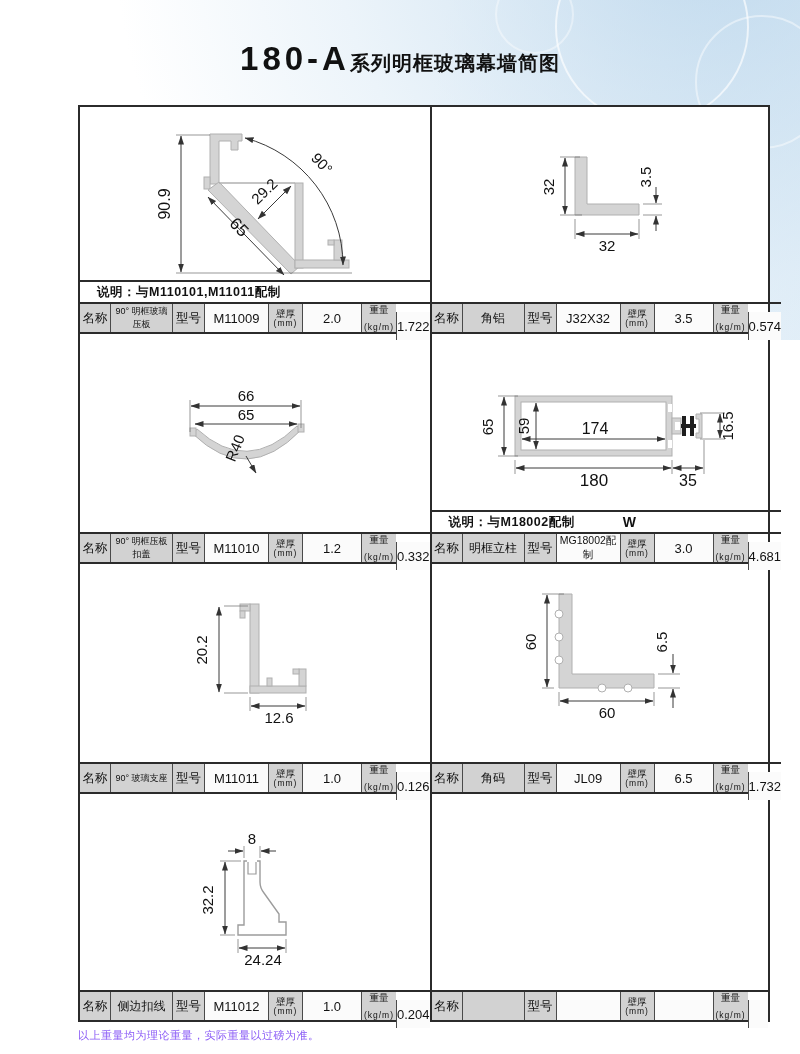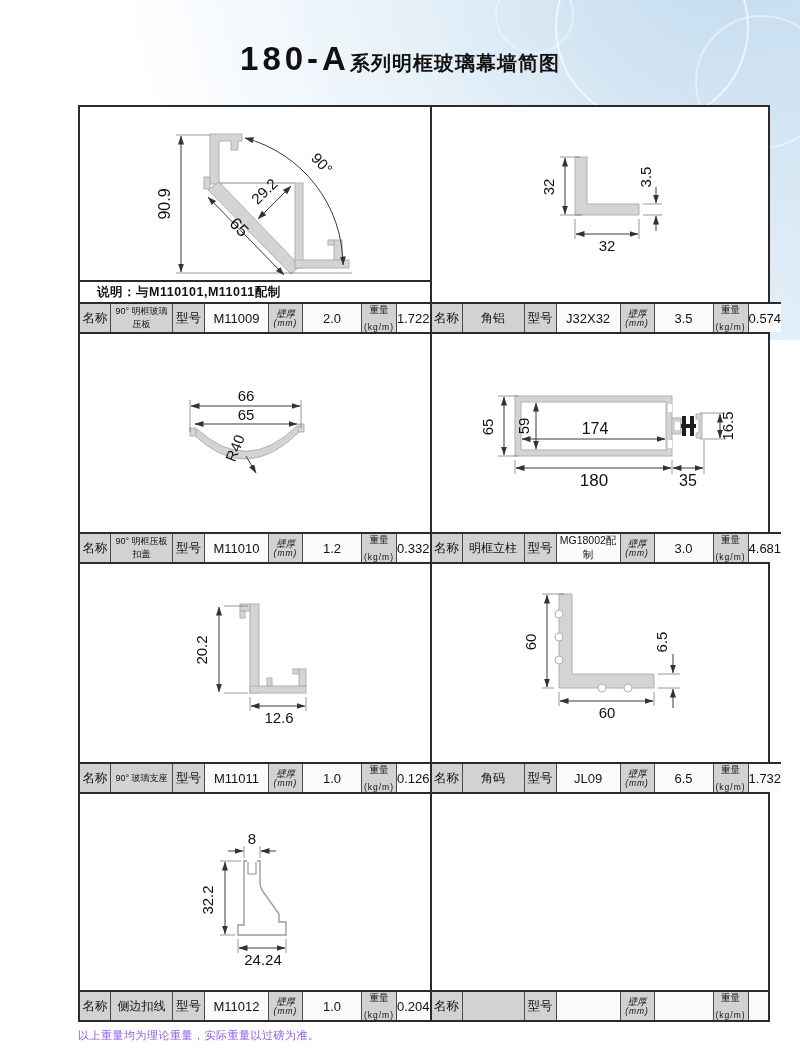--- a/index.html
+++ b/index.html
@@ -49,21 +49,21 @@
   .sc:first-child{border-left:none;}
   .sc.val{background:#fbfbfb;font-size:13px;}
   .sc.lab{font-size:12.5px;}
   .sc.lab2{flex-direction:column;line-height:1.05;}
   .sc.lab2 .l1{font-size:9.5px;}
   .sc.lab2 .l2{font-size:8.5px;letter-spacing:1px;}
   .sc.vname{font-size:12px;}
   .sc.vname.name-sm{font-size:9px;}
   .sc.val.sm{font-size:10.5px;}
   .w-mc{width:30px;} .w-name{width:62px;} .w-mod{width:32px;} .w-modv{width:64px;}
-  .w-th{width:34px;font-style:italic;} .w-thv{width:59px;} .w-wt{width:35px;gap:8px;} .w-wtv{flex:1;}
+  .w-th{width:34px;} .w-thv{width:59px;} .w-wt{width:35px;gap:8px;} .w-wtv{flex:1;margin-top:8px;}
 
   .footer{position:absolute;top:1028px;left:78px;font-size:11px;color:#8b5cf6;letter-spacing:.5px;}
 
   
   .prof{fill:#d4d4d4;stroke:#b0b0b0;stroke-width:1;}
   .profln{stroke:#b0b0b0;stroke-width:1.5;fill:none;}
   .dim{stroke:#3a3a3a;stroke-width:1;fill:none;}
   .ext{stroke:#6a6a6a;stroke-width:.7;fill:none;}
   .dtxt{font-family:"Liberation Sans",sans-serif;font-size:15px;fill:#111;}
   .dtxt.big{font-size:17px;} .dtxt.mid{font-size:16px;}
@@ -288,20 +288,24 @@
             <line class="dim" x1="241" y1="134" x2="271" y2="134" marker-start="url(#arr)" marker-end="url(#arr)"></line>
             <text class="dtxt big" x="162" y="152" text-anchor="middle">180</text>
             <text class="dtxt mid" x="256" y="152" text-anchor="middle">35</text>
             <line class="ext" x1="268" y1="79" x2="293" y2="79"></line>
             <line class="ext" x1="268" y1="105" x2="293" y2="105"></line>
             <line class="dim" x1="288" y1="80" x2="288" y2="104" marker-start="url(#arr)" marker-end="url(#arr)"></line>
             <text class="dtxt" transform="translate(301,92) rotate(-90)" text-anchor="middle">16.5</text>
           </g>
         </svg>
       </div>
+      <div class="note">
+          <span>说明：与M18002配制</span>
+          <span class="extra">W</span>
+        </div>
       <div class="strip">
         <div class="sc lab w-mc">
             <span>名称</span>
           </div>
         <div class="sc vname w-name">
             <span>明框立柱</span>
           </div>
         <div class="sc lab w-mod">
             <span>型号</span>
           </div>

